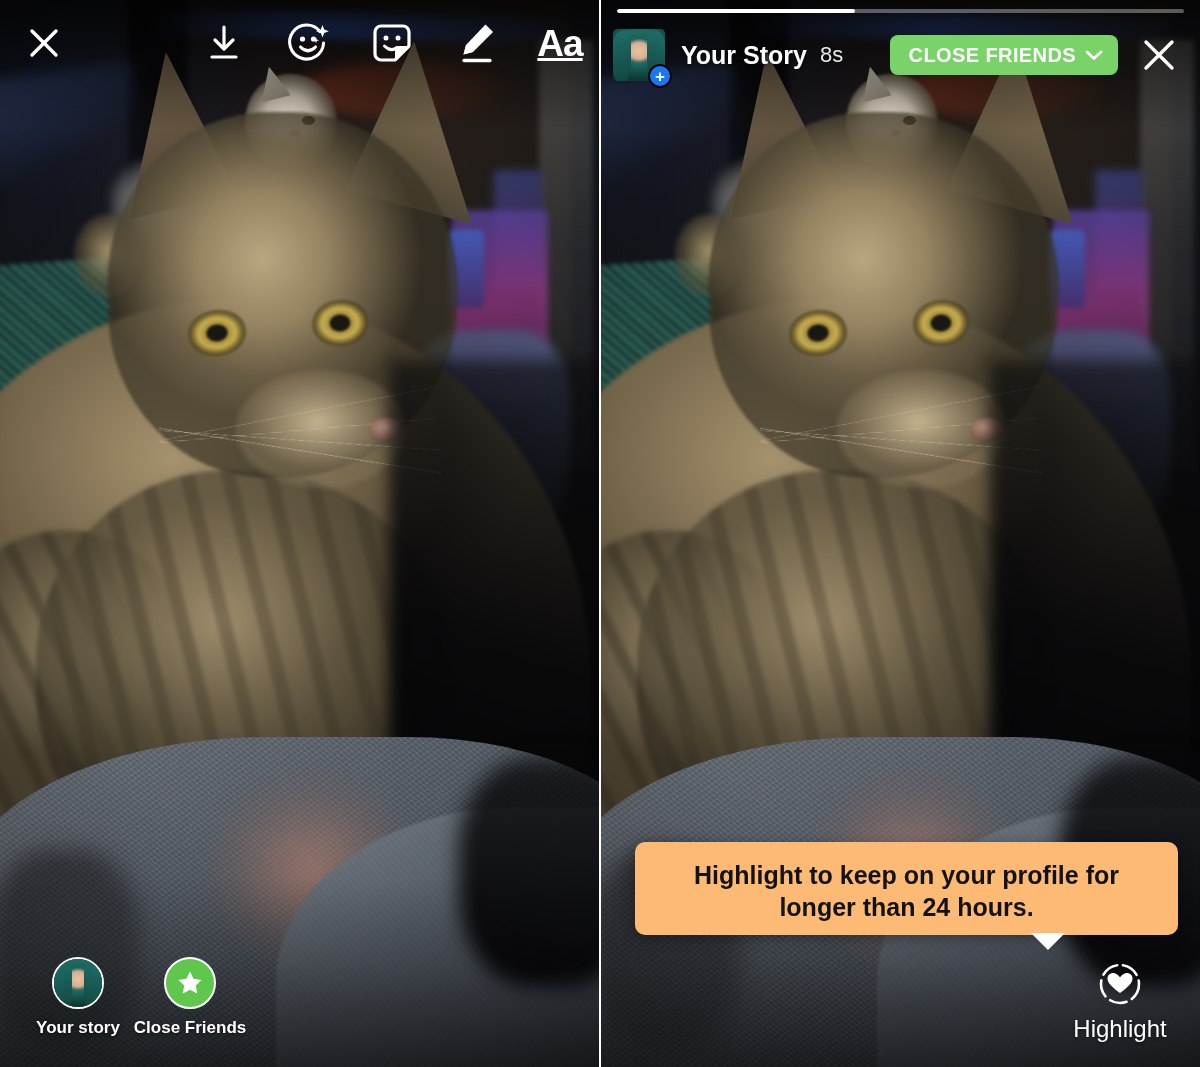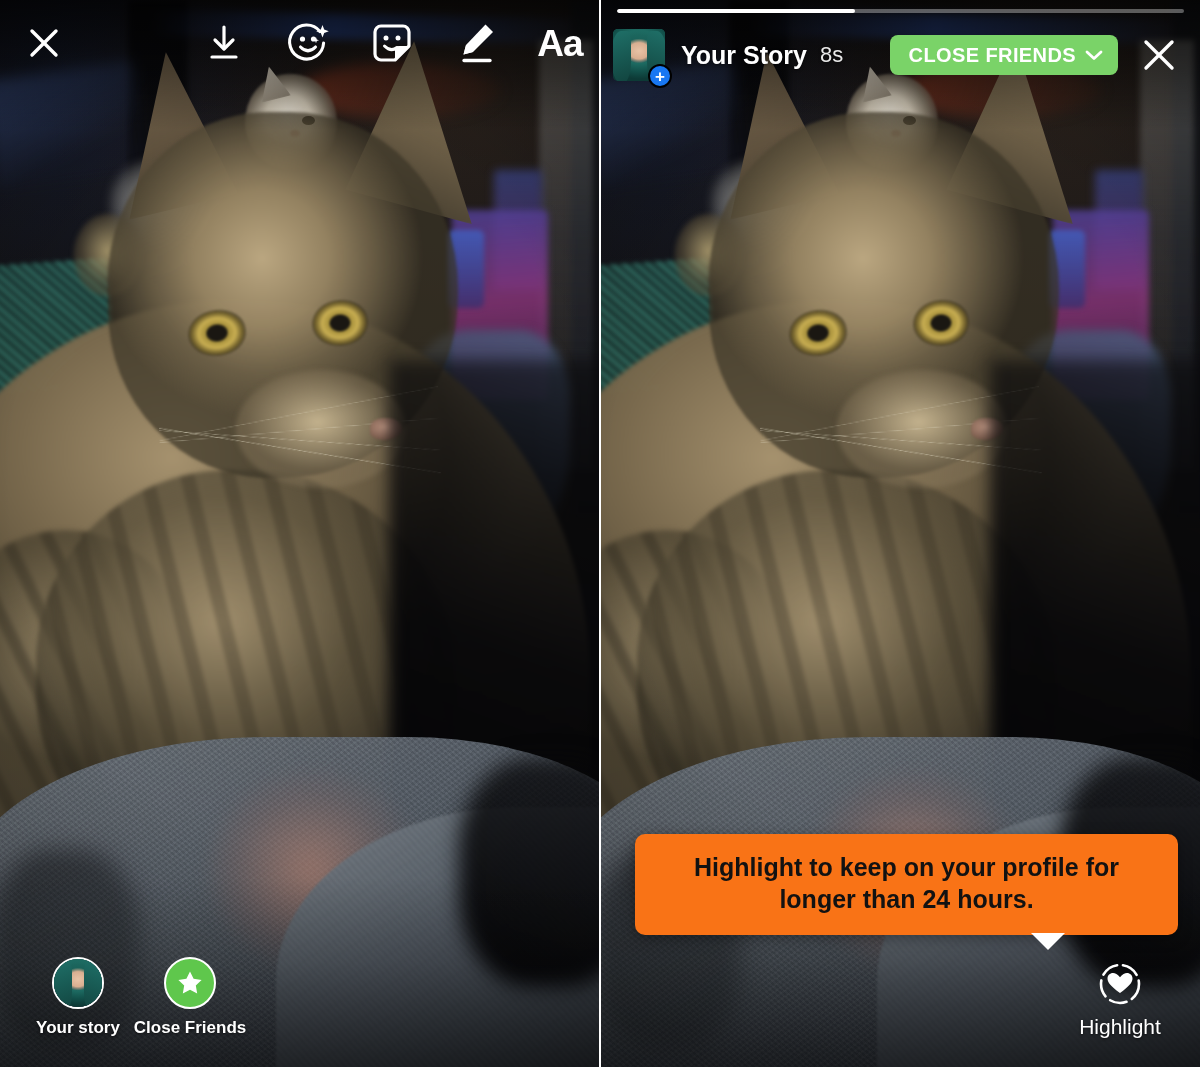--- a/index.html
+++ b/index.html
@@ -286,21 +286,21 @@
   
   .toolbar-left {
     position:absolute; top:0; left:0; right:0; height:86px;
     display:flex; align-items:center;
     z-index:20;
   }
   .close-x { margin-left:22px; width:44px; height:44px; display:flex; align-items:center; justify-content:center; cursor:pointer; }
   .tool-spacer { flex:1; }
   .tools { display:flex; align-items:center; gap:34px; margin-right:14px; }
   .tool-btn { width:50px; height:52px; display:flex; align-items:center; justify-content:center; cursor:pointer; }
-  .aa-text { color:#fff; font-size:37px; font-weight:bold; letter-spacing:-1px; line-height:1; }
+  .aa-text { color:#fff; font-size:37px; font-weight:bold; letter-spacing:-1px; line-height:1;text-decoration:underline; }
 
   
   .bottom-left {
     position:absolute; left:0; right:0; bottom:0; height:120px;
     z-index:20;
     display:flex; align-items:flex-start; padding:0 22px;
   }
   .dest { width:112px; display:flex; flex-direction:column; align-items:center; padding-top:10px; cursor:pointer; }
   .dest .circle { width:52px; height:52px; border-radius:50%; overflow:hidden; position:relative; border:2.5px solid #fff; }
   .dest .label { margin-top:9px; color:#fff; font-size:17px; font-weight:bold; white-space:nowrap; text-shadow:0 1px 3px rgba(0,0,0,.6); }
@@ -360,22 +360,22 @@
     background:#7ad368; border-radius:8px;
     display:flex; align-items:center; gap:9px;
     cursor:pointer;
   }
   .cf-pill .lbl { color:#fff; font-size:20px; font-weight:bold; letter-spacing:.4px; }
   .hdr-close { margin-left:18px; width:46px; height:46px; display:flex; align-items:center; justify-content:center; cursor:pointer; }
 
   
   .tooltip {
     position:absolute; left:34px; right:22px; bottom:132px;
-    background:#f97316; border-radius:10px;
-    padding:17px 26px 20px;
+    background:#fdba74; border-radius:10px;
+    padding:17px 26px 12px;
     z-index:22;
     box-shadow:0 3px 14px rgba(0,0,0,.35);
   }
   .tooltip .txt {
     color:#121212; font-size:25px; font-weight:bold;
     text-align:center; line-height:1.28;
   }
   .tooltip .arrow {
     position:absolute; bottom:-15px; left:396px;
     width:0; height:0;
@@ -385,21 +385,21 @@
   }
 
   
   .bottom-right {
     position:absolute; left:0; right:0; bottom:0; height:120px;
     z-index:20; display:flex; align-items:flex-start; justify-content:flex-end;
     padding:10px 26px 0 0;
   }
   .action { width:108px; display:flex; flex-direction:column; align-items:center; cursor:pointer; }
   .action .ico { height:54px; display:flex; align-items:center; justify-content:center; }
-  .action .label { margin-top:4px; color:#fff; font-size:21px; font-weight:normal; text-shadow:0 1px 3px rgba(0,0,0,.6); }
+  .action .label { margin-top:4px; color:#fff; font-size:24px; font-weight:normal; text-shadow:0 1px 3px rgba(0,0,0,.6); }
   .dots { display:flex; gap:7px; align-items:center; }
   .dots i { width:8px; height:8px; border-radius:50%; background:#fff; display:block; }
 
   .divider {
     position:absolute; left:599px; top:0; width:2px; height:1067px;
     background:#fff; z-index:40;
   }
 </style>
 </head>
 <body>

